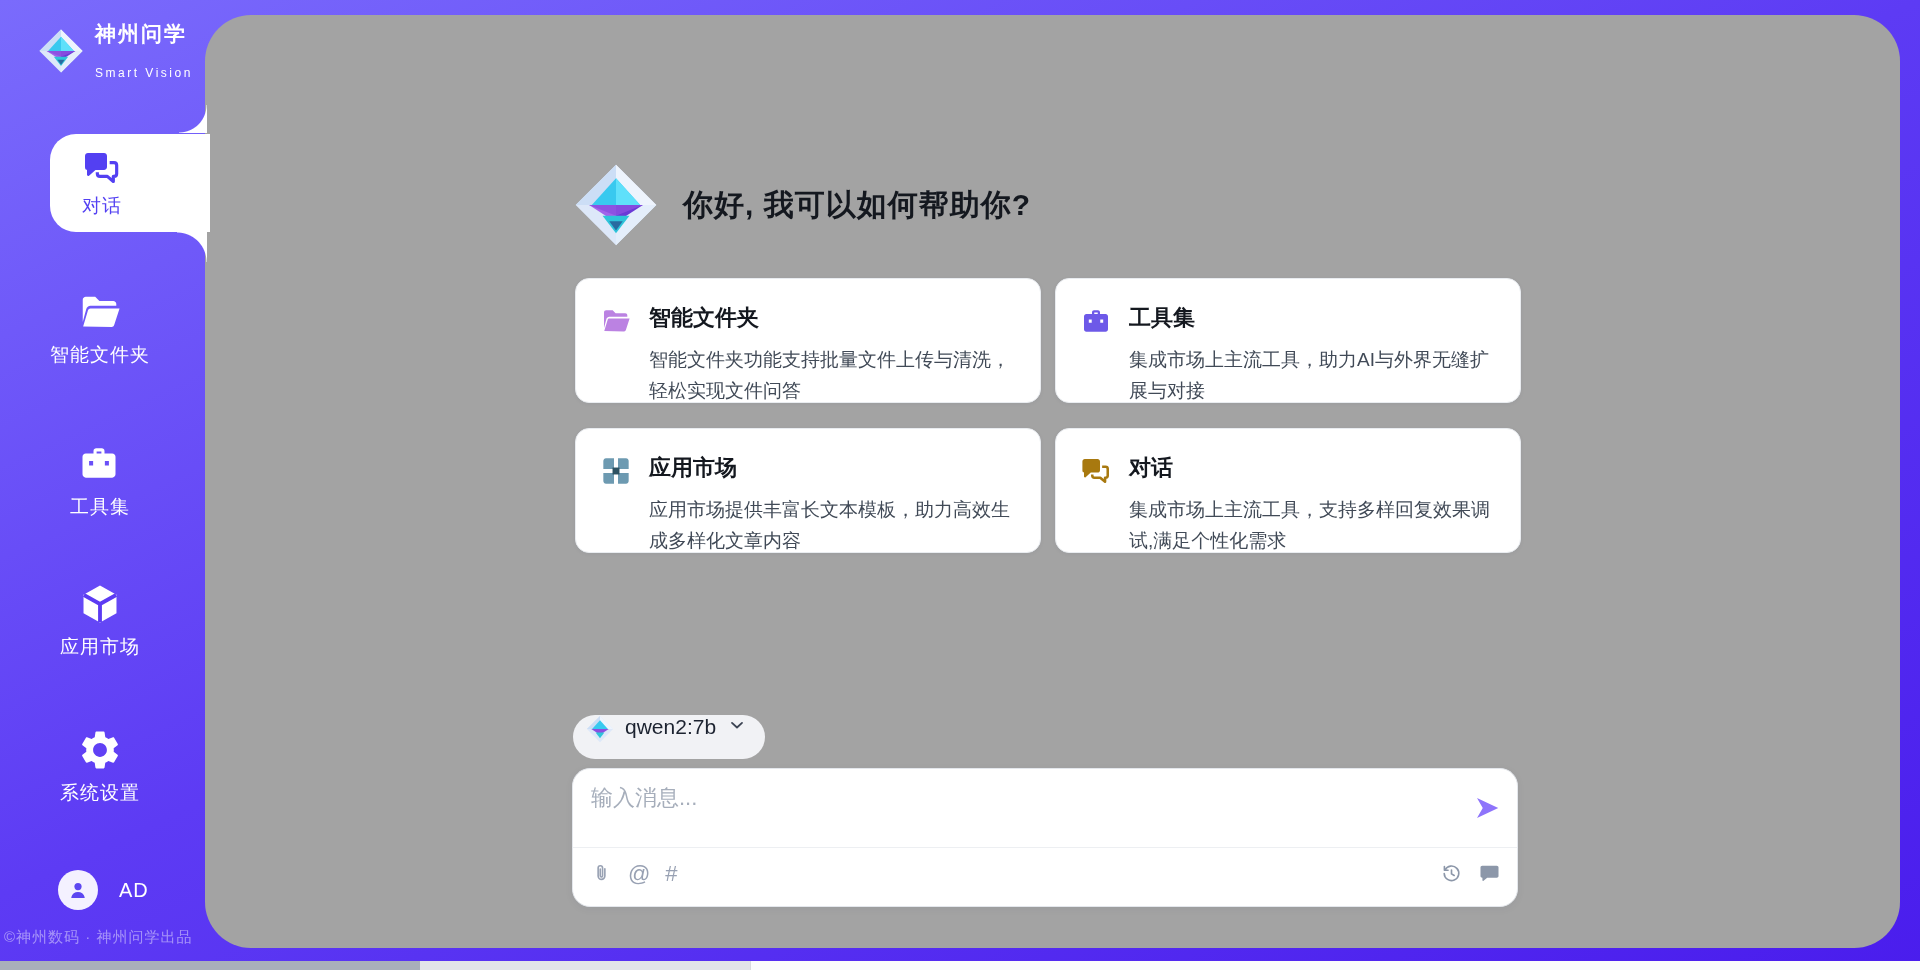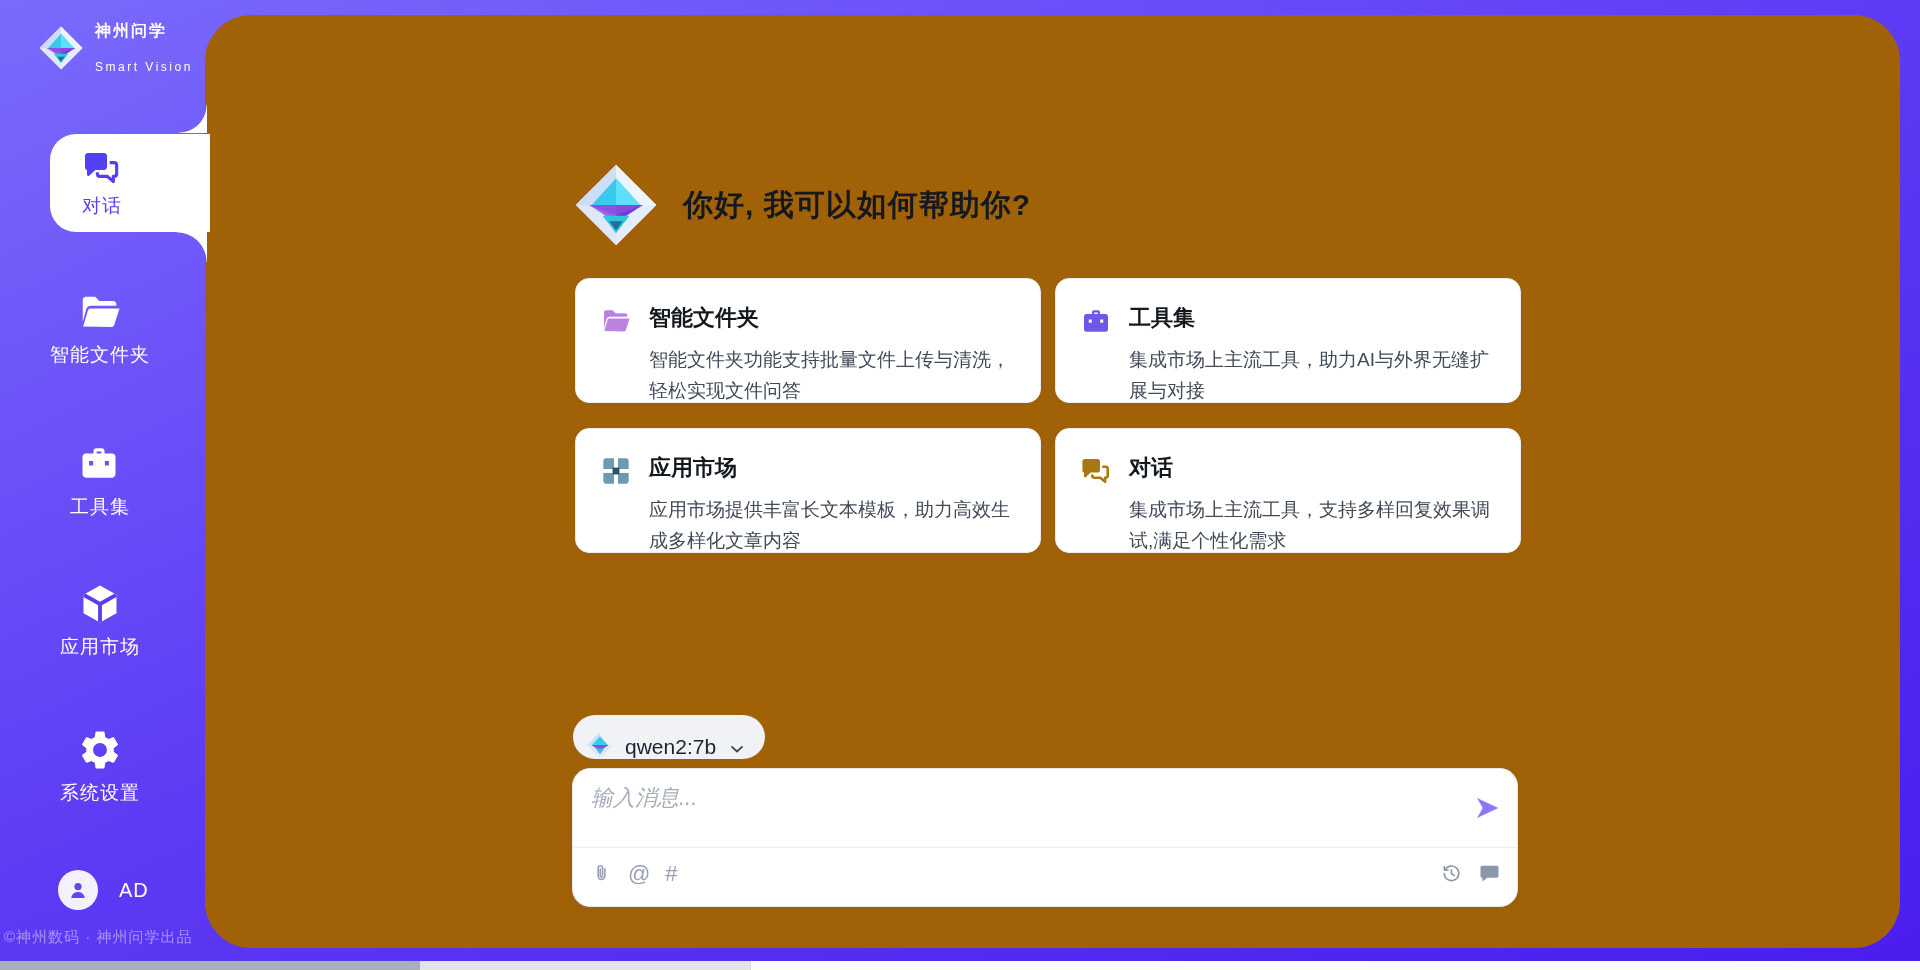--- a/index.html
+++ b/index.html
@@ -7,26 +7,26 @@
   body {
     font-family:"Liberation Sans","DejaVu Sans",sans-serif;
     background:linear-gradient(155deg,#7a6bfc 0%,#5d3bf4 48%,#4a1ded 100%);
     position:relative;
   }
   svg { display:block; }
 
   
   .panel {
     position:absolute; left:205px; top:15px; width:1695px; height:933px;
-    background:#a16207; border-radius:46px; z-index:1;
+    background:#a3a3a3; border-radius:46px; z-index:1;
   }
 
   
   .logo { position:absolute; left:38px; top:22px; display:flex; align-items:center; gap:11px; z-index:2; }
-  .logo-text-name { color:#fff; font-size:16px; font-weight:bold; letter-spacing:2px; line-height:1.15; }
+  .logo-text-name { color:#fff; font-size:21px; font-weight:bold; letter-spacing:2px; line-height:1.15; }
   .logo-text-tag  { color:#fff; font-size:12px; letter-spacing:2.5px; margin-top:20px; }
 
   .tab-active {
     position:absolute; left:50px; top:134px; width:160px; height:98px;
     background:#fff; border-radius:26px 0 0 26px; z-index:3;
     display:flex; flex-direction:column; align-items:center; justify-content:center;
     padding-right:56px; cursor:pointer;
   }
   .bite-top {
     position:absolute; left:179px; top:105px; width:28px; height:28px; z-index:3;
@@ -69,37 +69,37 @@
     box-shadow:0 1px 4px rgba(20,30,70,0.05);
     padding:24px 24px 0 24px; display:flex; align-items:flex-start; cursor:pointer;
   }
   .card-ic { width:32px; height:32px; flex:none; margin-right:17px; margin-top:2px; }
   .card-title { font-size:22px; font-weight:bold; color:#14181f; margin-bottom:11px; }
   .card-desc { font-size:19px; line-height:31px; color:#414a57; }
 
   
   .model-pill {
     position:absolute; left:368px; top:700px; height:44px;
-    display:inline-flex; align-items:flex-end; gap:11px; padding:0 18px 0 13px;
+    display:inline-flex; align-items:flex-start; gap:11px; padding:0 18px 0 13px;
     background:#f1f2f5; border-radius:22px; cursor:pointer;
   }
   .model-pill .pill-logo { width:28px; height:28px; }
   .model-name { font-size:21px; color:#1c2330; }
   .pill-chevron { color:#3d4554; }
 
   
   .composer {
     position:absolute; left:367px; top:753px; width:946px; height:139px;
     background:#fff; border:1.5px solid #e4e7ec; border-radius:18px;
     box-shadow:0 2px 8px rgba(25,35,80,0.05);
   }
   .composer textarea {
     position:absolute; left:18px; top:14px; width:860px; height:58px;
     border:none; outline:none; resize:none; background:transparent;
-    font-family:inherit; font-size:22px; color:#2a313d;font-style:italic;
+    font-family:inherit; font-size:22px; color:#2a313d;
   }
   .composer textarea::placeholder { color:#a6aebb; }
   .send-btn { position:absolute; right:15px; top:24px; width:30px; height:30px; color:#8e74fb; cursor:pointer; }
   .composer-divider { position:absolute; left:0; right:0; top:78px; border-top:1px solid #edeff2; }
   .tools-left { position:absolute; left:17px; top:93px; display:flex; align-items:center; gap:15px; color:#98a1b3; }
   .tools-right { position:absolute; right:16px; top:93px; display:flex; align-items:center; gap:15px; color:#8c97a9; }
   .tool-ic { width:23px; height:23px; cursor:pointer; }
   .tool-glyph { font-size:22px; line-height:23px; cursor:pointer; }
 
   

